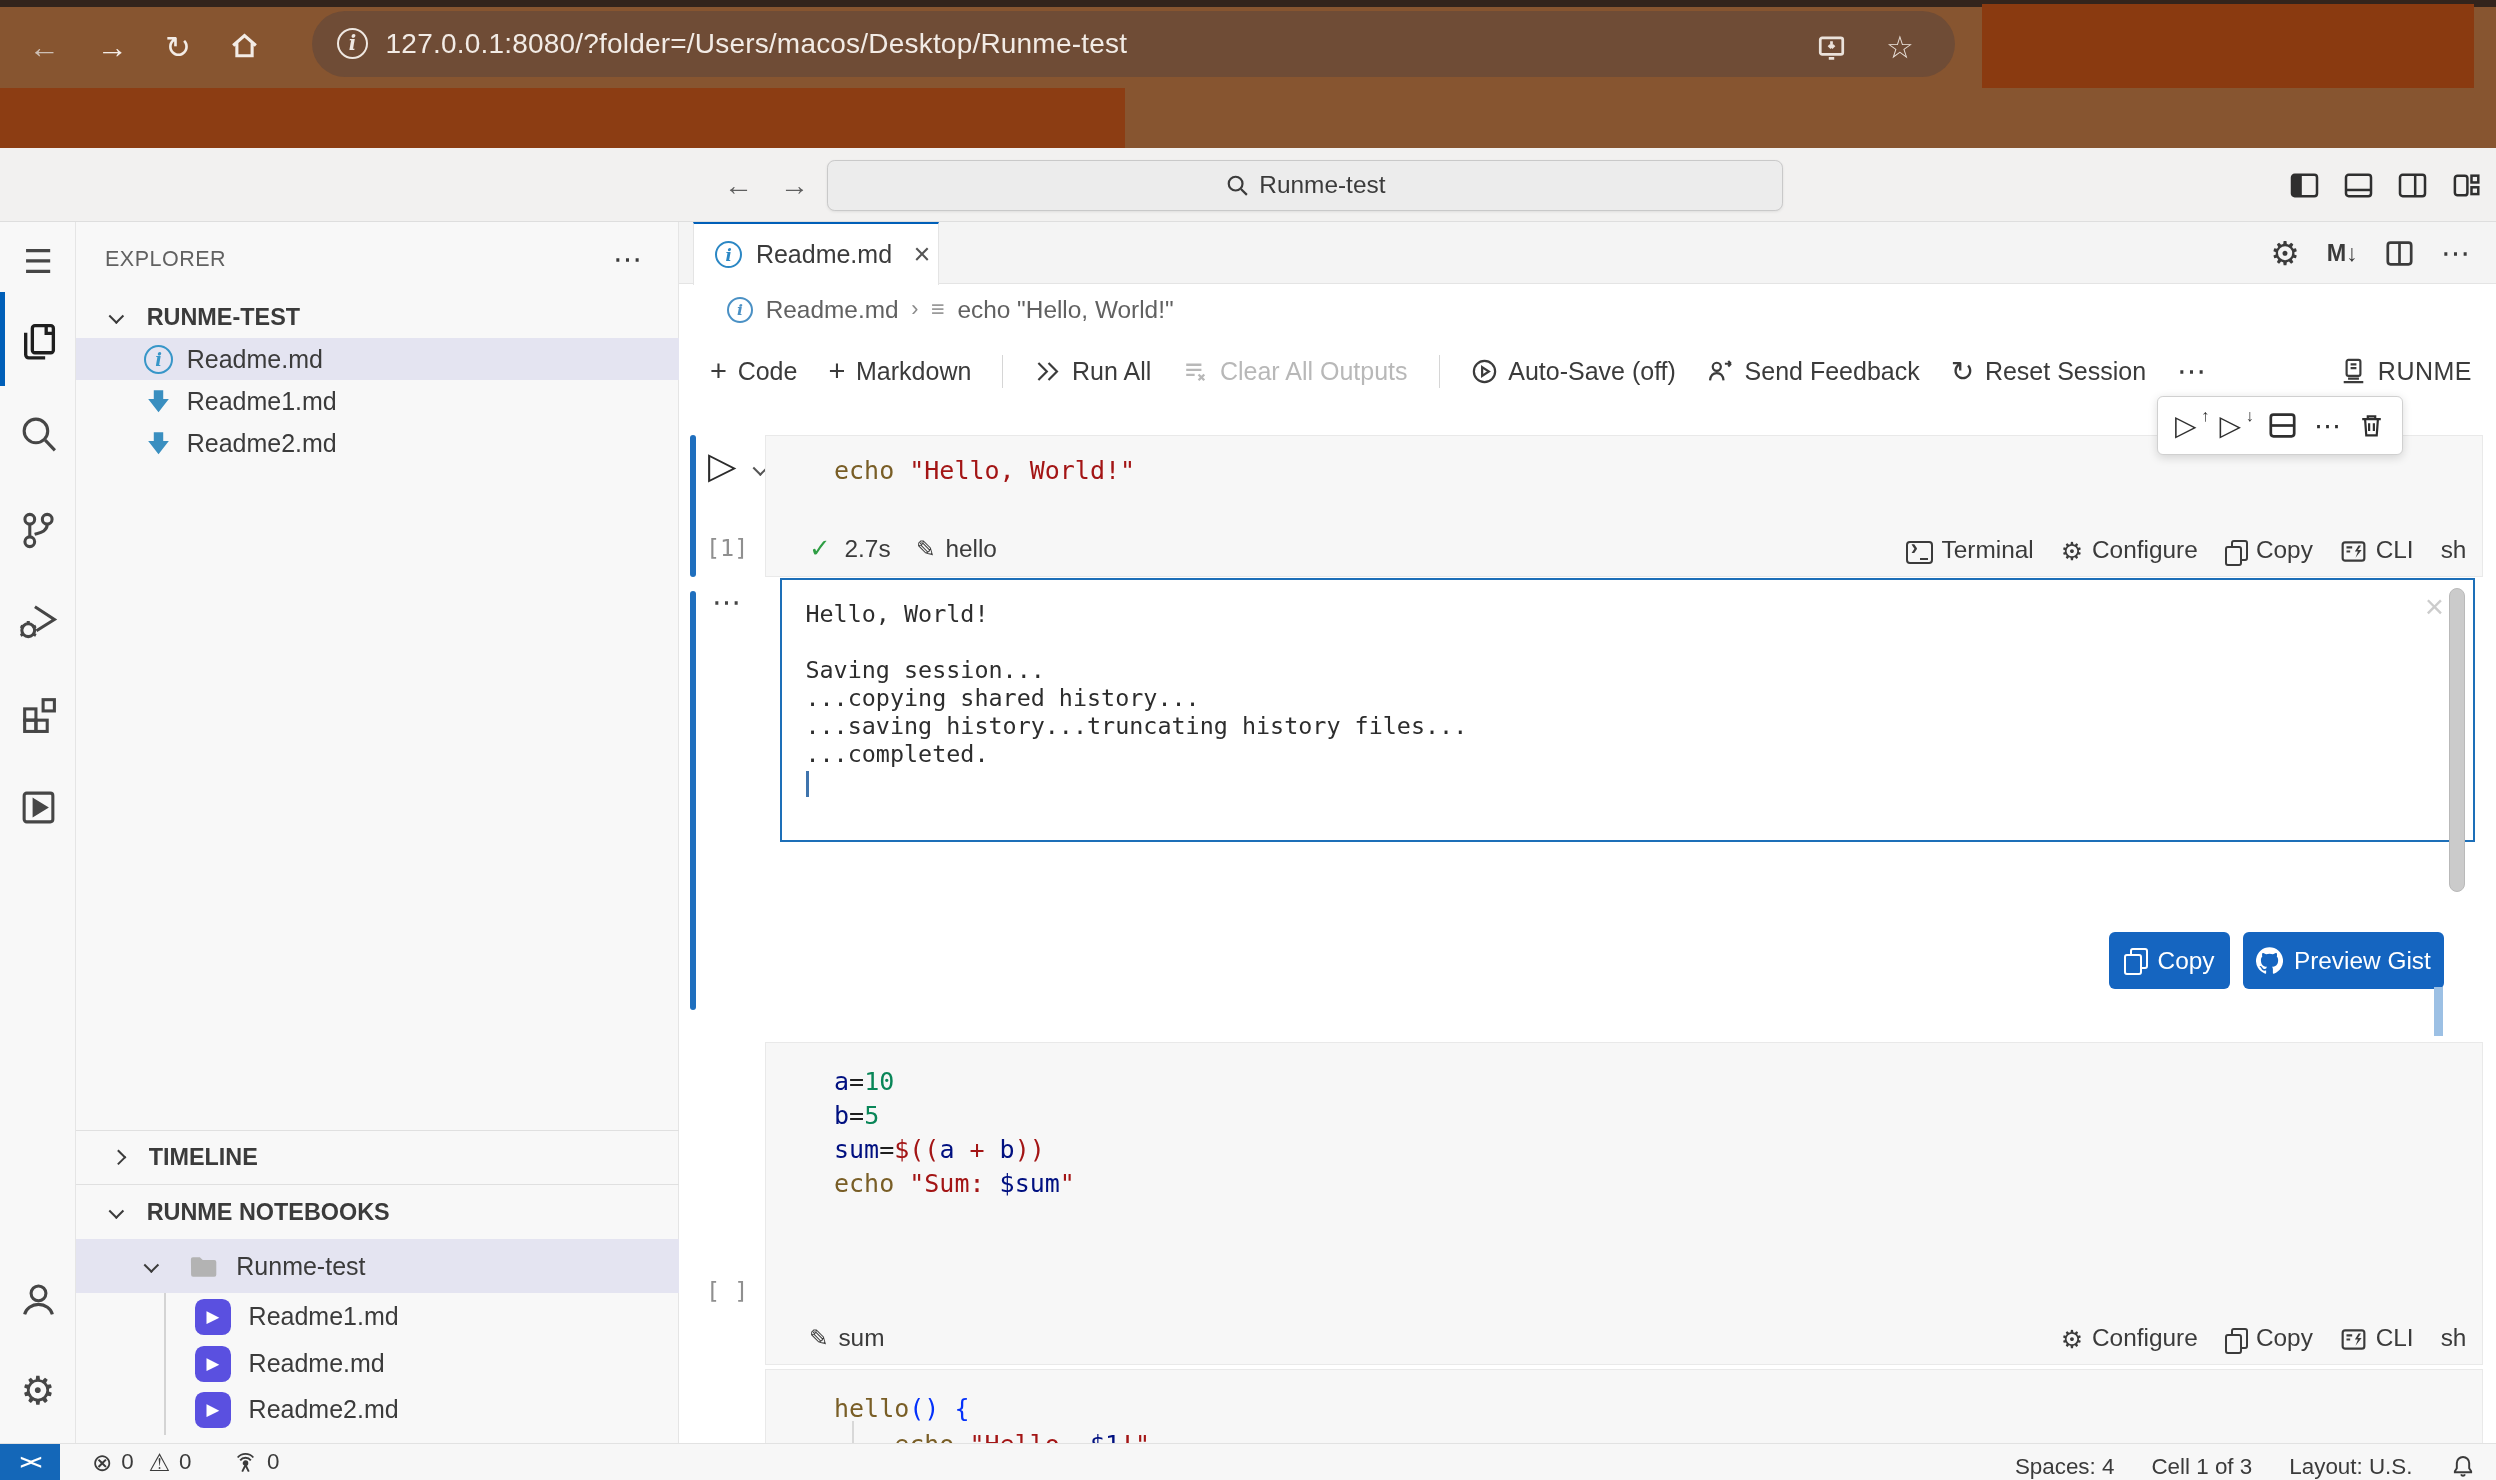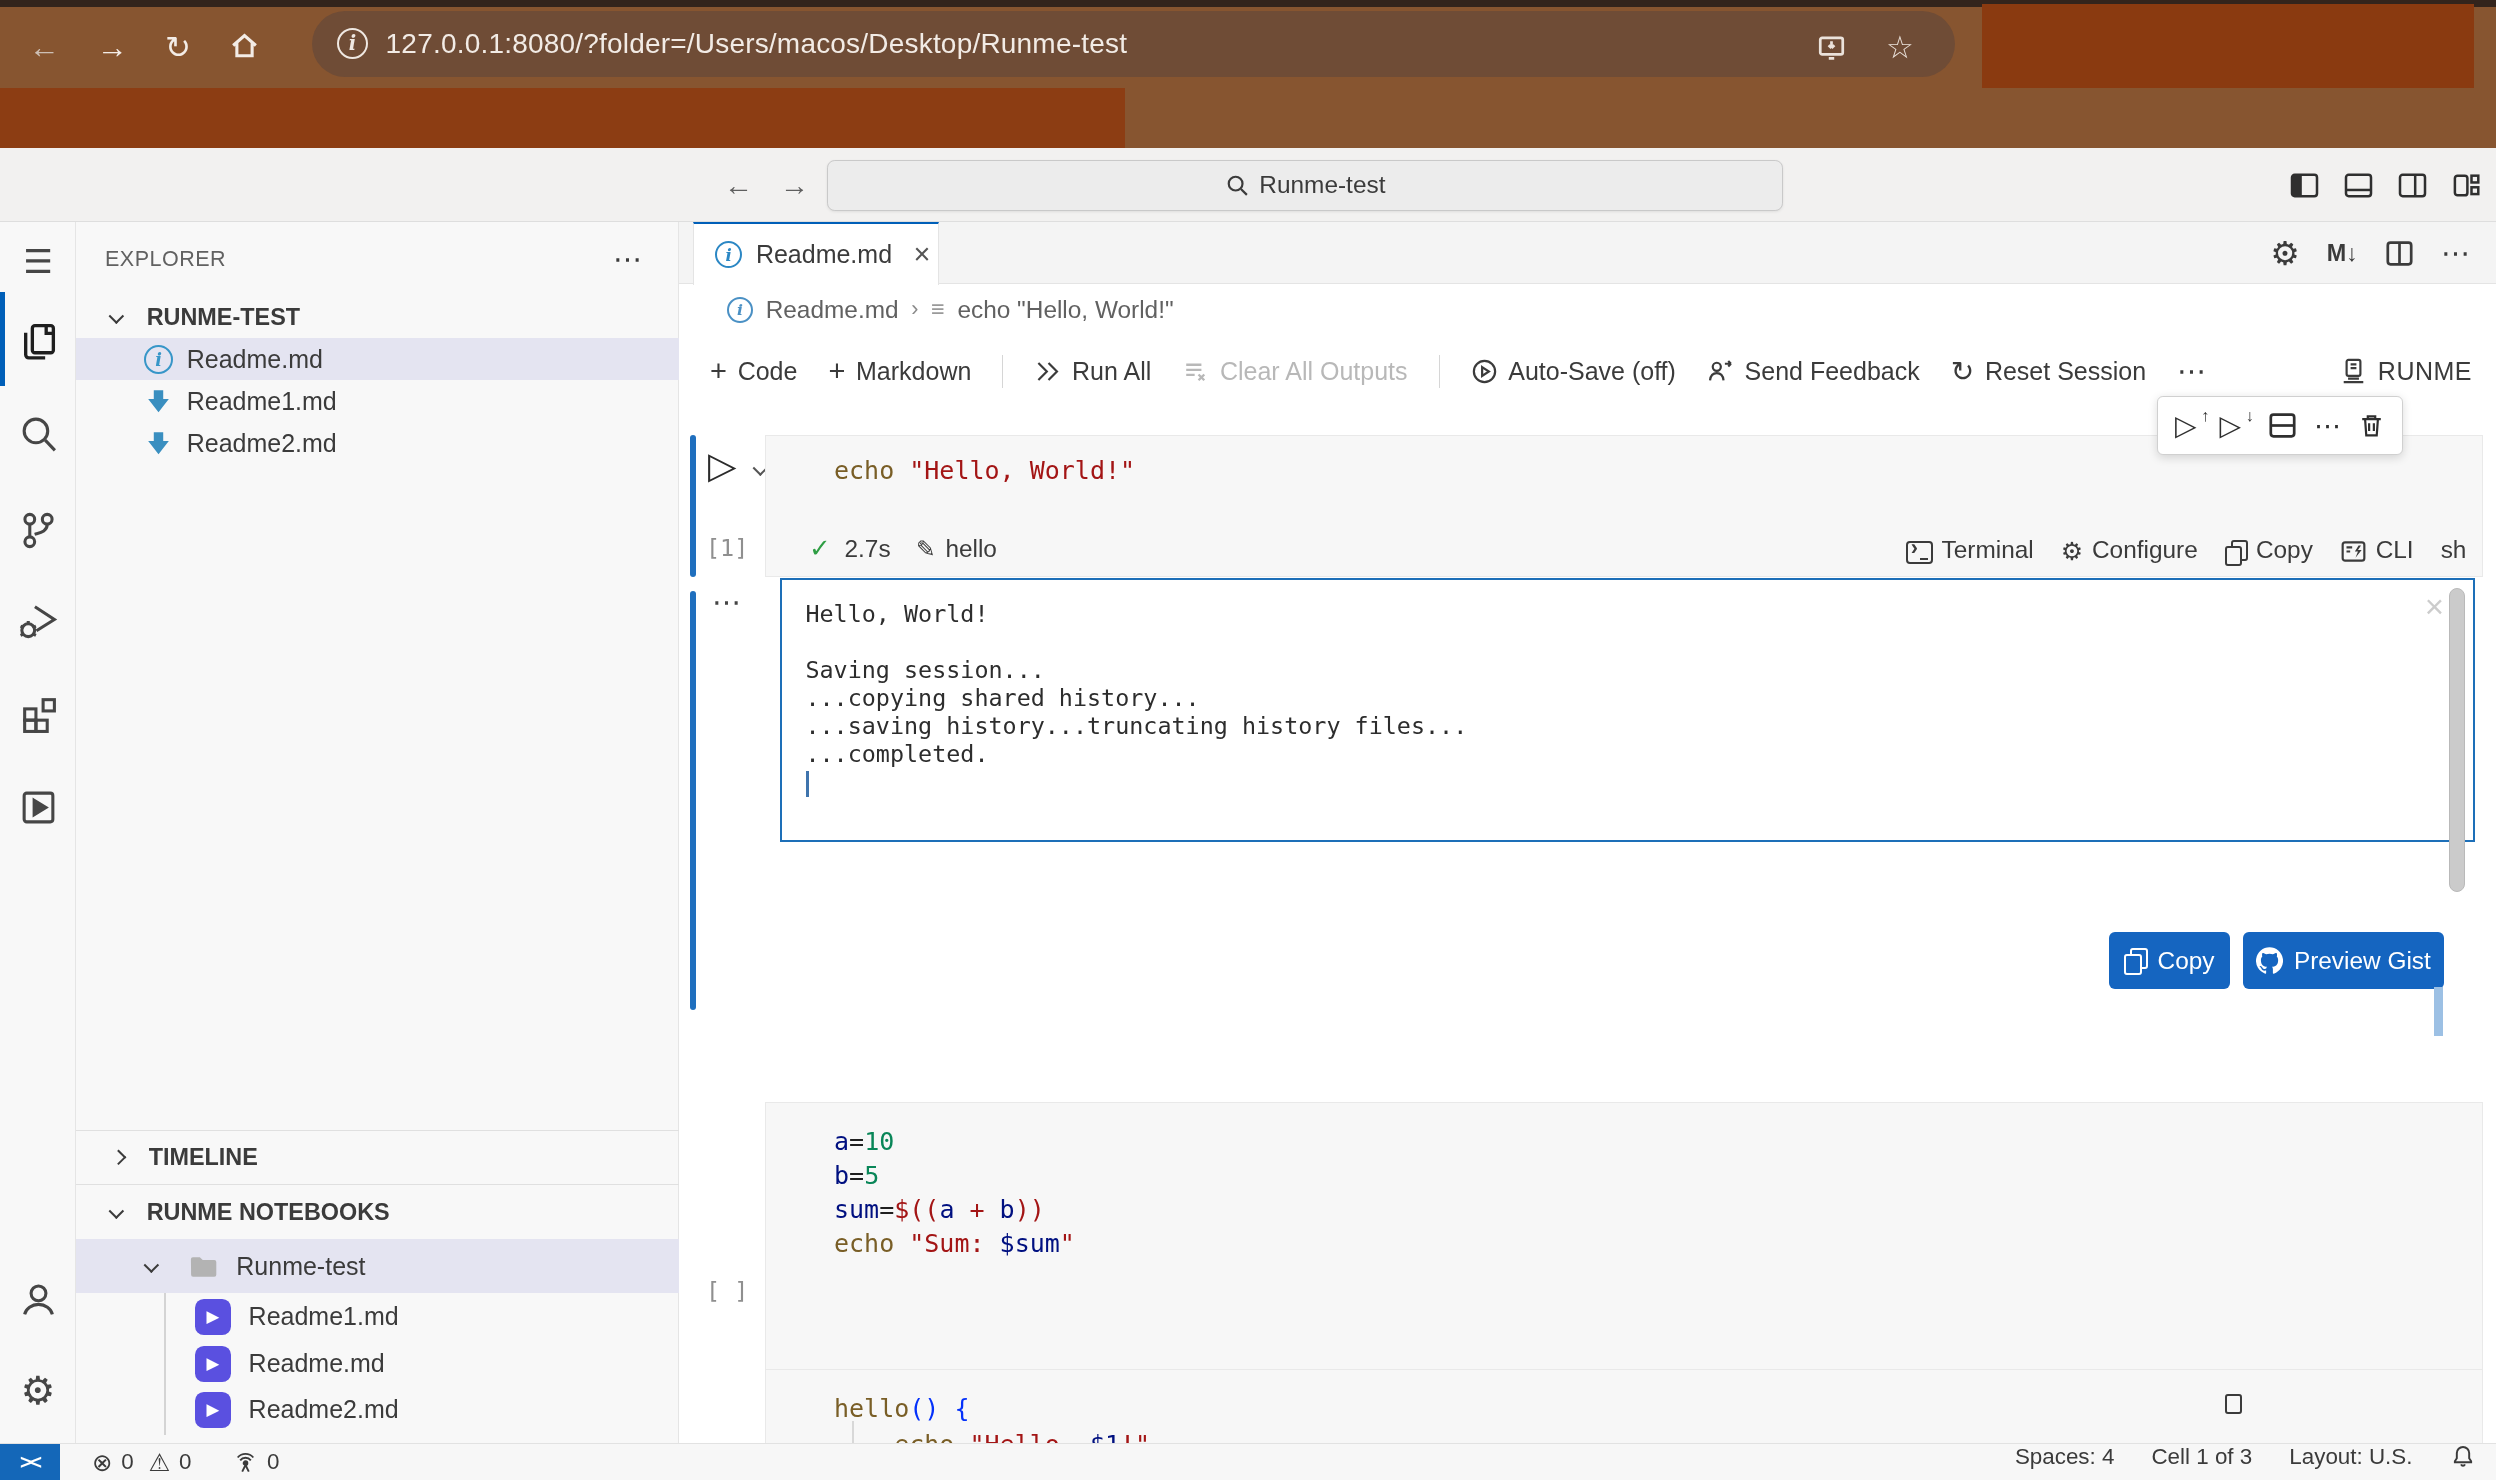--- a/index.html
+++ b/index.html
@@ -91,21 +91,21 @@
 #outtext{position:absolute;left:23.4px;top:19.5px;font-size:23.4px;line-height:28px;color:#2d2d2d;white-space:pre;font-family:"DejaVu Sans Mono",monospace}
 #outcursor{position:absolute;left:24.4px;top:191px;width:2.9px;height:26px;background:#3f74ad}
 #outclose{position:absolute;right:29px;top:7.8px;font-size:33px;color:#ccc}
 #outscroll{position:absolute;right:7.8px;top:7.8px;width:16.6px;height:304px;border-radius:8.8px;background:#cbcbcb;border:1px solid #b9b9b9}
 .btn{position:absolute;top:710px;height:57px;background:#1565c0;border-radius:5.9px;color:#fff;display:flex;align-items:center;justify-content:center;gap:10.7px;font-size:24.4px}
 #minibar{position:absolute;left:1755px;top:765px;width:8.8px;height:49px;background:#9cc0e4}
 
 #statusbar{position:absolute;left:0;top:1443px;width:2497px;height:37px;background:#f7f7f7;border-top:1px solid #e2e2e2;font-size:22.4px;color:#3b3b3b}
 #remote{position:absolute;left:0;top:0;width:60px;height:36px;background:#1467b8;color:#fff;display:flex;align-items:center;justify-content:center;font-size:20.5px;font-weight:bold;letter-spacing:-2px}
 #sb-left{position:absolute;left:92px;top:0;height:36px;display:flex;align-items:center;gap:8.8px}
-#sb-right{position:absolute;right:21.5px;top:0;height:36px;display:flex;align-items:flex-start;gap:37px}
+#sb-right{position:absolute;right:21.5px;top:0;height:36px;display:flex;align-items:flex-end;gap:37px}
 .sb-glyph{font-family:"DejaVu Sans",sans-serif;font-size:22.4px}
 </style>
 </head>
 <body>
 
 <div id="chrome">
   <div id="chrome-topedge"></div>
   <div class="abs flex" style="left:29px;top:6.8px;height:81px;gap:37px">
     <span class="nav-glyph dim">←</span>
     <span class="nav-glyph">→</span>
@@ -442,21 +442,21 @@
       <span>Copy</span>
     </div>
     <div class="btn" style="left:1564px;width:201px">
       <svg width="27" height="27" viewBox="0 0 16 16">
           <path fill="#fff" d="M8 .2a8 8 0 00-2.53 15.59c.4.07.55-.17.55-.38l-.01-1.49c-2.01.37-2.53-.49-2.69-.94-.09-.23-.48-.94-.82-1.13-.28-.15-.68-.52-.01-.53.63-.01 1.08.58 1.23.82.72 1.21 1.87.87 2.33.66.07-.52.28-.87.51-1.07-1.78-.2-3.64-.89-3.64-3.95 0-.87.31-1.59.82-2.15-.08-.2-.36-1.02.08-2.12 0 0 .67-.21 2.2.82a7.42 7.42 0 014 0c1.53-1.04 2.2-.82 2.2-.82.44 1.1.16 1.92.08 2.12.51.56.82 1.27.82 2.15 0 3.07-1.87 3.75-3.65 3.95.29.25.54.73.54 1.48l-.01 2.2c0 .21.15.46.55.38A8 8 0 008 .2z"></path>
         </svg>
       <span>Preview Gist</span>
     </div>
     <div id="minibar"></div>
 
-    <div class="codeblock" style="top:880px;height:323px">
+    <div class="codeblock" style="top:820px;height:323px">
       <div class="codeline" style="top:21.5px"><span class="tk-var">a</span><span class="tk-op">=</span><span class="tk-num">10</span></div>
       <div class="codeline" style="top:56px"><span class="tk-var">b</span><span class="tk-op">=</span><span class="tk-num">5</span></div>
       <div class="codeline" style="top:90px"><span class="tk-var">sum</span><span class="tk-op">=</span><span class="tk-str">$((</span><span class="tk-var">a</span><span class="tk-str"> + </span><span class="tk-var">b</span><span class="tk-str">))</span></div>
       <div class="codeline" style="top:124px"><span class="tk-cmd">echo </span><span class="tk-str">"Sum: </span><span class="tk-var">$sum</span><span class="tk-str">"</span></div>
       <div class="cellfoot-l">
         <span class="pencil">✎</span>
         <span style="margin-left:-3.9px">sum</span>
       </div>
       <div class="cellfoot-r">
         <span class="fgrp">

